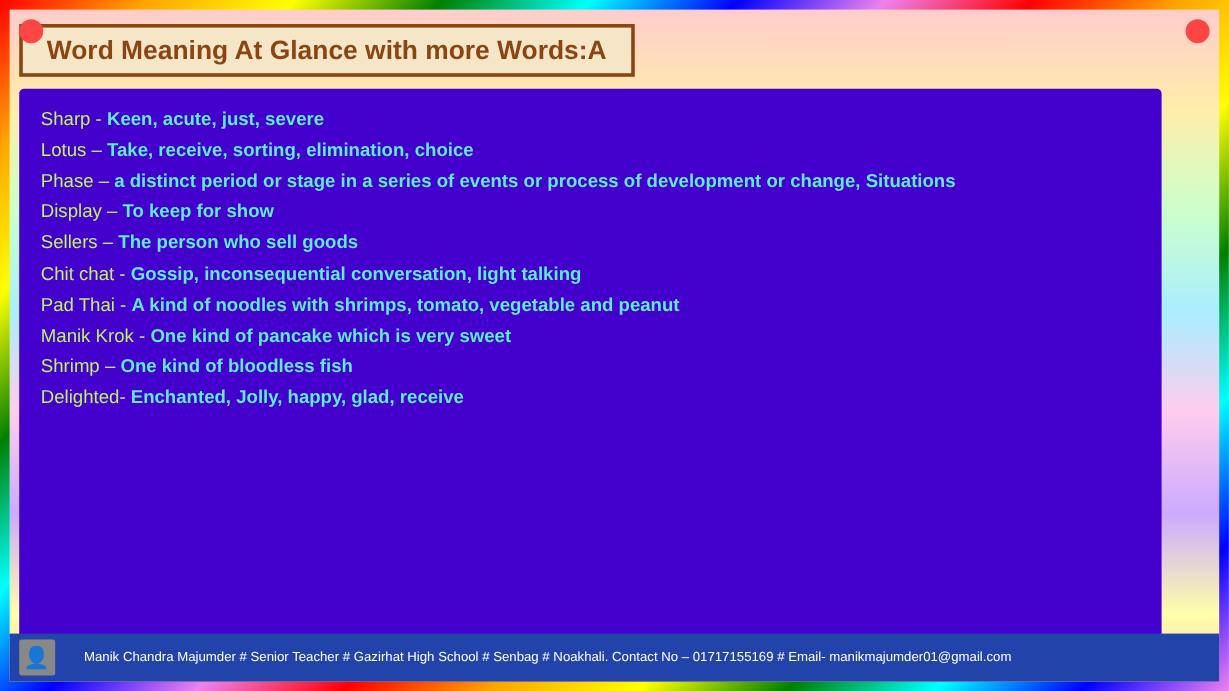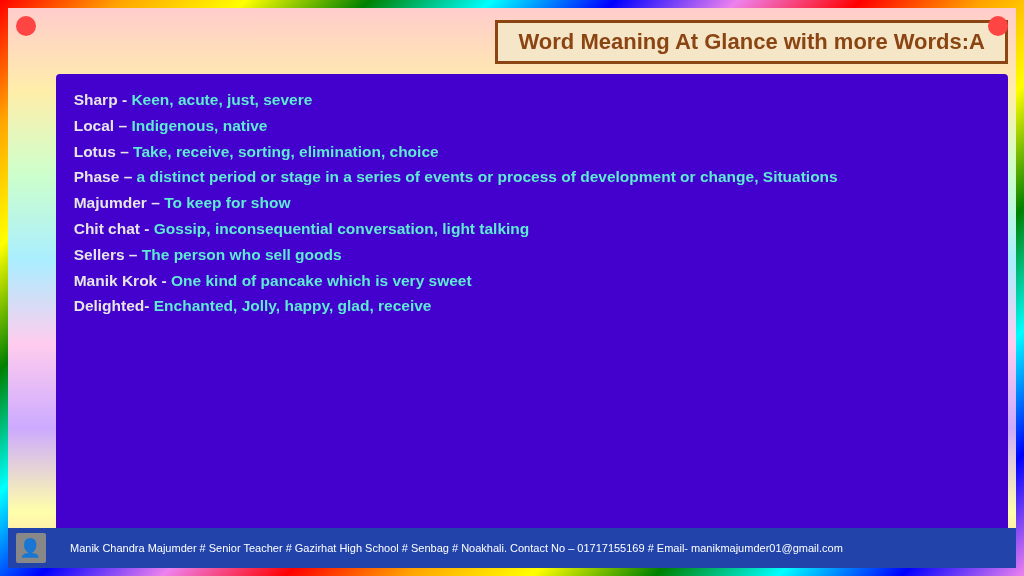--- a/index.html
+++ b/index.html
@@ -22,21 +22,21 @@
     }
 
     .inner-bg {
       width: 100%;
       height: 100%;
       background: linear-gradient(to bottom,
         #ffcccc 0%, #ffeeaa 15%, #ccffcc 30%, #aaeeff 45%,
         #ffccee 60%, #ccaaff 75%, #ffffaa 90%, #ffccaa 100%);
       display: flex;
       flex-direction: column;
-      align-items: flex-end;
+      align-items: flex-start;
       padding: 8px;
       position: relative;
     }
 
     .title-box {
       border: 3px solid #8B4513;
       background: #f5e6c8;
       padding: 6px 20px;
       margin-bottom: 10px;
       margin-top: 4px;
@@ -58,22 +58,22 @@
       overflow: hidden;
     }
 
     .word-entry {
       font-size: 15.5px;
       line-height: 1.6;
       margin-bottom: 1px;
     }
 
     .word-label {
-      color: #e5e5e5;
-      font-weight: bold;
+      color: #bef264;
+      font-weight: normal;
     }
 
     .word-meaning {
       color: #5eead4;
       font-weight: bold;
     }
 
     .footer {
       position: absolute;
       bottom: 0;
@@ -123,27 +123,28 @@
   <div class="inner-bg">
     <div class="corner-decor corner-tl"></div>
     <div class="corner-decor corner-tr"></div>
 
     <div class="title-box">
       <div class="title-text">Word Meaning At  Glance with more Words:A</div>
     </div>
 
     <div class="content-box" id="entries-container">
     <div class="word-entry"><span class="word-label">Sharp - </span><span class="word-meaning">Keen, acute,  just,  severe</span></div>
-        <div class="word-entry"><span class="word-label">Local – </span><span class="word-meaning">Indigenous, native</span></div>
         <div class="word-entry"><span class="word-label">Lotus – </span><span class="word-meaning">Take, receive, sorting, elimination, choice</span></div>
         <div class="word-entry"><span class="word-label">Phase – </span><span class="word-meaning">a distinct period or stage in a series of events or process of development or change, Situations</span></div>
-        <div class="word-entry"><span class="word-label">Majumder – </span><span class="word-meaning">To keep for show</span></div>
+        <div class="word-entry"><span class="word-label">Display – </span><span class="word-meaning">To keep for show</span></div>
+        <div class="word-entry"><span class="word-label">Sellers – </span><span class="word-meaning">The person who sell goods</span></div>
         <div class="word-entry"><span class="word-label">Chit chat - </span><span class="word-meaning">Gossip, inconsequential conversation, light talking</span></div>
-        <div class="word-entry"><span class="word-label">Sellers – </span><span class="word-meaning">The person who sell goods</span></div>
+        <div class="word-entry"><span class="word-label">Pad Thai - </span><span class="word-meaning">A kind of noodles with shrimps, tomato,  vegetable and peanut</span></div>
         <div class="word-entry"><span class="word-label">Manik Krok - </span><span class="word-meaning">One kind of  pancake which is very sweet</span></div>
+        <div class="word-entry"><span class="word-label">Shrimp – </span><span class="word-meaning">One kind of bloodless fish</span></div>
         <div class="word-entry"><span class="word-label">Delighted- </span><span class="word-meaning">Enchanted, Jolly, happy, glad, receive</span></div>
       </div>
 
     <div class="footer">
       <div class="footer-avatar">👤</div>
       <div class="footer-text">Manik Chandra Majumder # Senior Teacher # Gazirhat High School # Senbag # Noakhali.  Contact No – 01717155169 # Email- manikmajumder01@gmail.com</div>
     </div>
   </div>
 </div>
 

